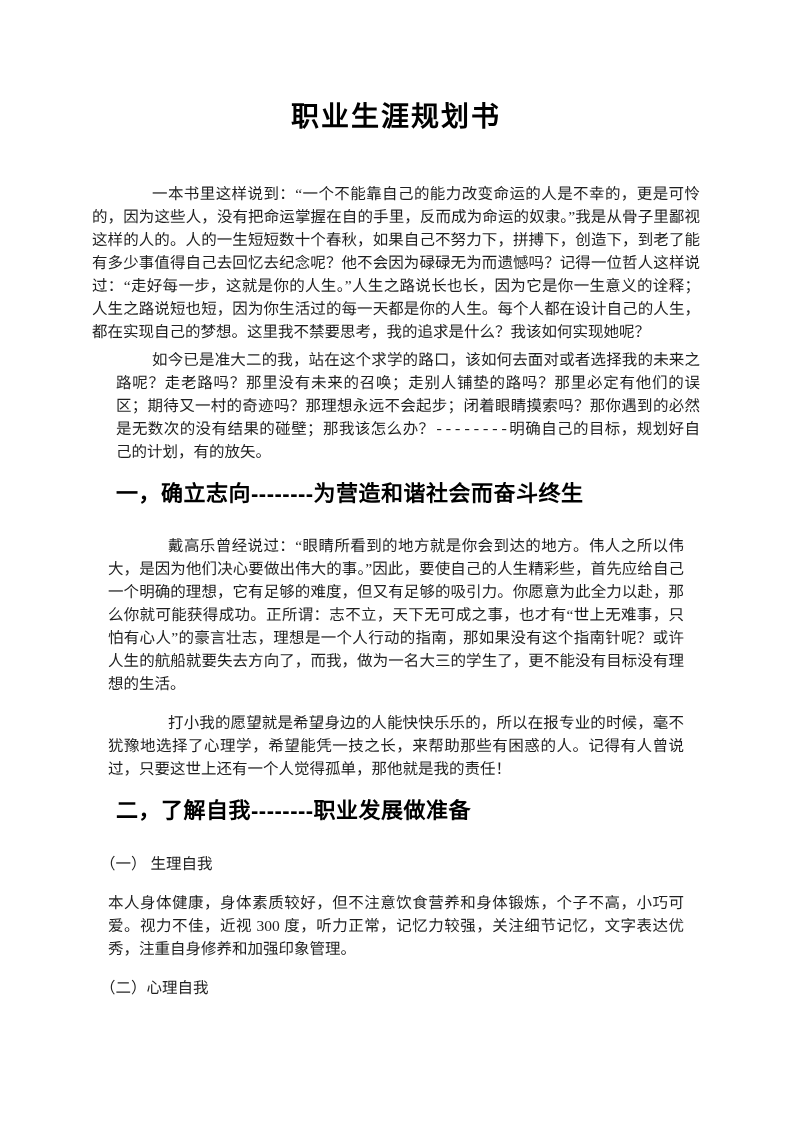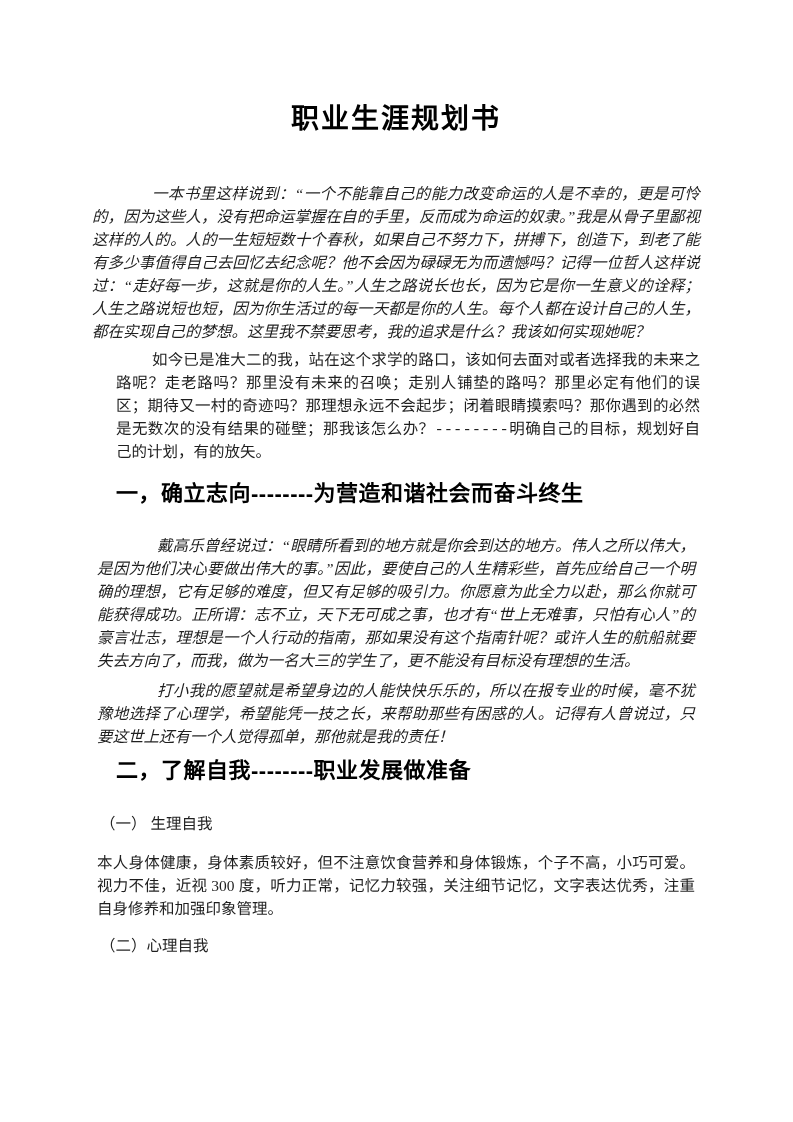--- a/index.html
+++ b/index.html
@@ -14,37 +14,37 @@
     height: 1122px;
     margin: 0 auto;
     background: #ffffff;
     box-sizing: border-box;
     padding: 0 93px 0 92px;
     overflow: hidden;
     color: #1f1f1f;
   }
   .doc-title {
     margin: 100px 0 0 0;
-    font-family: Liberation Serif, serif;
+    font-family: Liberation Mono, monospace;
     font-size: 28px;
     font-weight: bold;
     color: #000000;
     text-align: center;
     line-height: 38px;
     letter-spacing: 2px;
   }
   .para {
     font-family: "Liberation Serif", "DejaVu Serif", serif;
     font-size: 15.5px;
     line-height: 23px;
     text-align: justify;
     color: #1f1f1f;
-    margin: 5px;
+    margin: 16px;
   }
-  .indent { text-indent: 60px; font-style: italic; }
+  .indent { text-indent: 60px; }
   .p1  { margin: 44px 0 0 0; }
   .p2  { margin: 7px 0 0 24px; text-indent: 36px; font-family: Liberation Mono, monospace; }
   .heading {
     font-family: "Liberation Sans", "DejaVu Sans", sans-serif;
     font-size: 22px;
     font-weight: bold;
     color: #000000;
     line-height: 30px;
     margin: 0 0 0 24px;
     letter-spacing: 0.5px;

